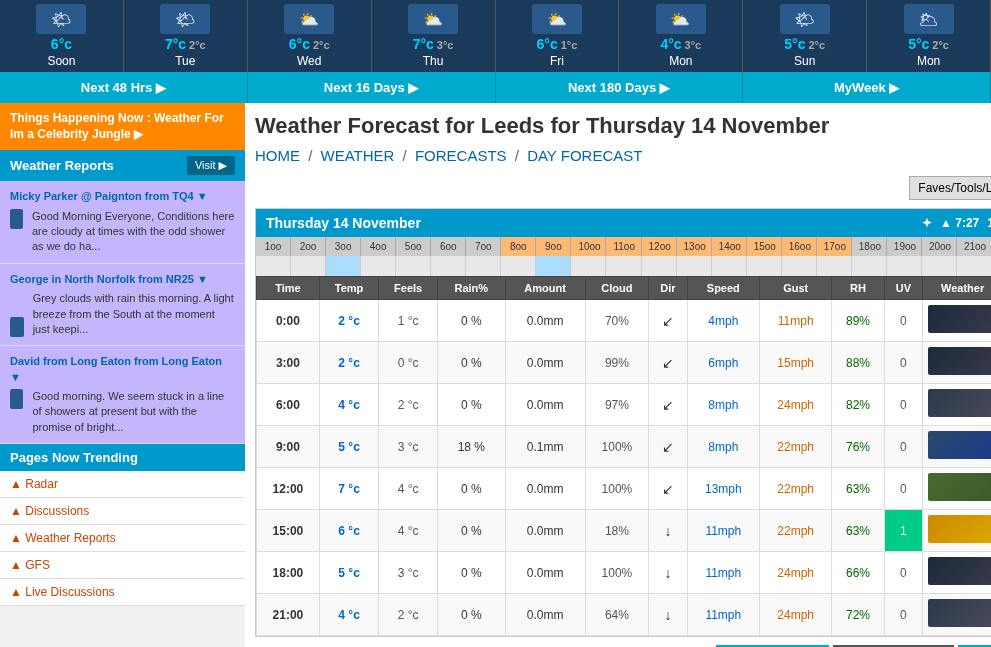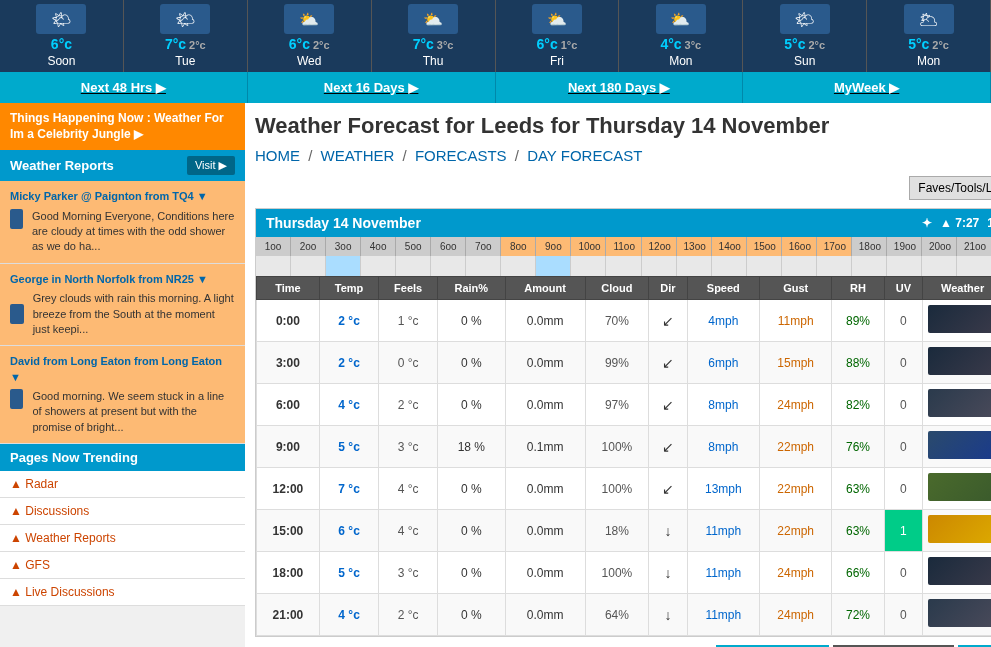--- a/index.html
+++ b/index.html
@@ -41,21 +41,20 @@
       display: flex;
       align-items: center;
       justify-content: center;
       font-size: 16px;
     }
 
     
     .nav-tabs {
       display: flex;
       background: #00aacc;
-      text-decoration: underline;
     }
     .nav-tab {
       flex: 1;
       text-align: center;
       padding: 8px 4px;
       color: white;
       font-weight: bold;
       font-size: 13px;
       border-right: 1px solid #0088aa;
       cursor: pointer;
@@ -97,21 +96,21 @@
       color: white;
       border: none;
       padding: 3px 8px;
       font-size: 11px;
       cursor: pointer;
       border-radius: 2px;
     }
     .sidebar-report-item {
       border-bottom: 1px solid #ddd;
       padding: 8px 10px;
-      background: #fdba74;
+      background: #c4b5fd;
       font-size: 11px;
       line-height: 1.4;
       color: #333;
     }
     .sidebar-report-item .reporter-name {
       font-weight: bold;
       color: #0066aa;
       display: flex;
       align-items: center;
       justify-content: space-between;
@@ -393,21 +392,21 @@
     </div>
     <div style="margin-top:4px; display:flex; gap:4px; align-items:flex-start;">
       <span class="report-image"></span>
       <span>Good Morning Everyone, Conditions here are cloudy at times with the odd shower as we do ha...</span>
     </div>
   </div>
         <div class="sidebar-report-item">
     <div class="reporter-name">
       <span>George in North Norfolk from NR25 ▼</span>
     </div>
-    <div style="margin-top:4px; display:flex; gap:4px; align-items:center;">
+    <div style="margin-top:4px; display:flex; gap:4px; align-items:flex-end;">
       <span class="report-image"></span>
       <span>Grey clouds with rain this morning. A light breeze from the South at the moment just keepi...</span>
     </div>
   </div>
         <div class="sidebar-report-item">
     <div class="reporter-name">
       <span>David from Long Eaton from Long Eaton ▼</span>
     </div>
     <div style="margin-top:4px; display:flex; gap:4px; align-items:flex-start;">
       <span class="report-image"></span>

